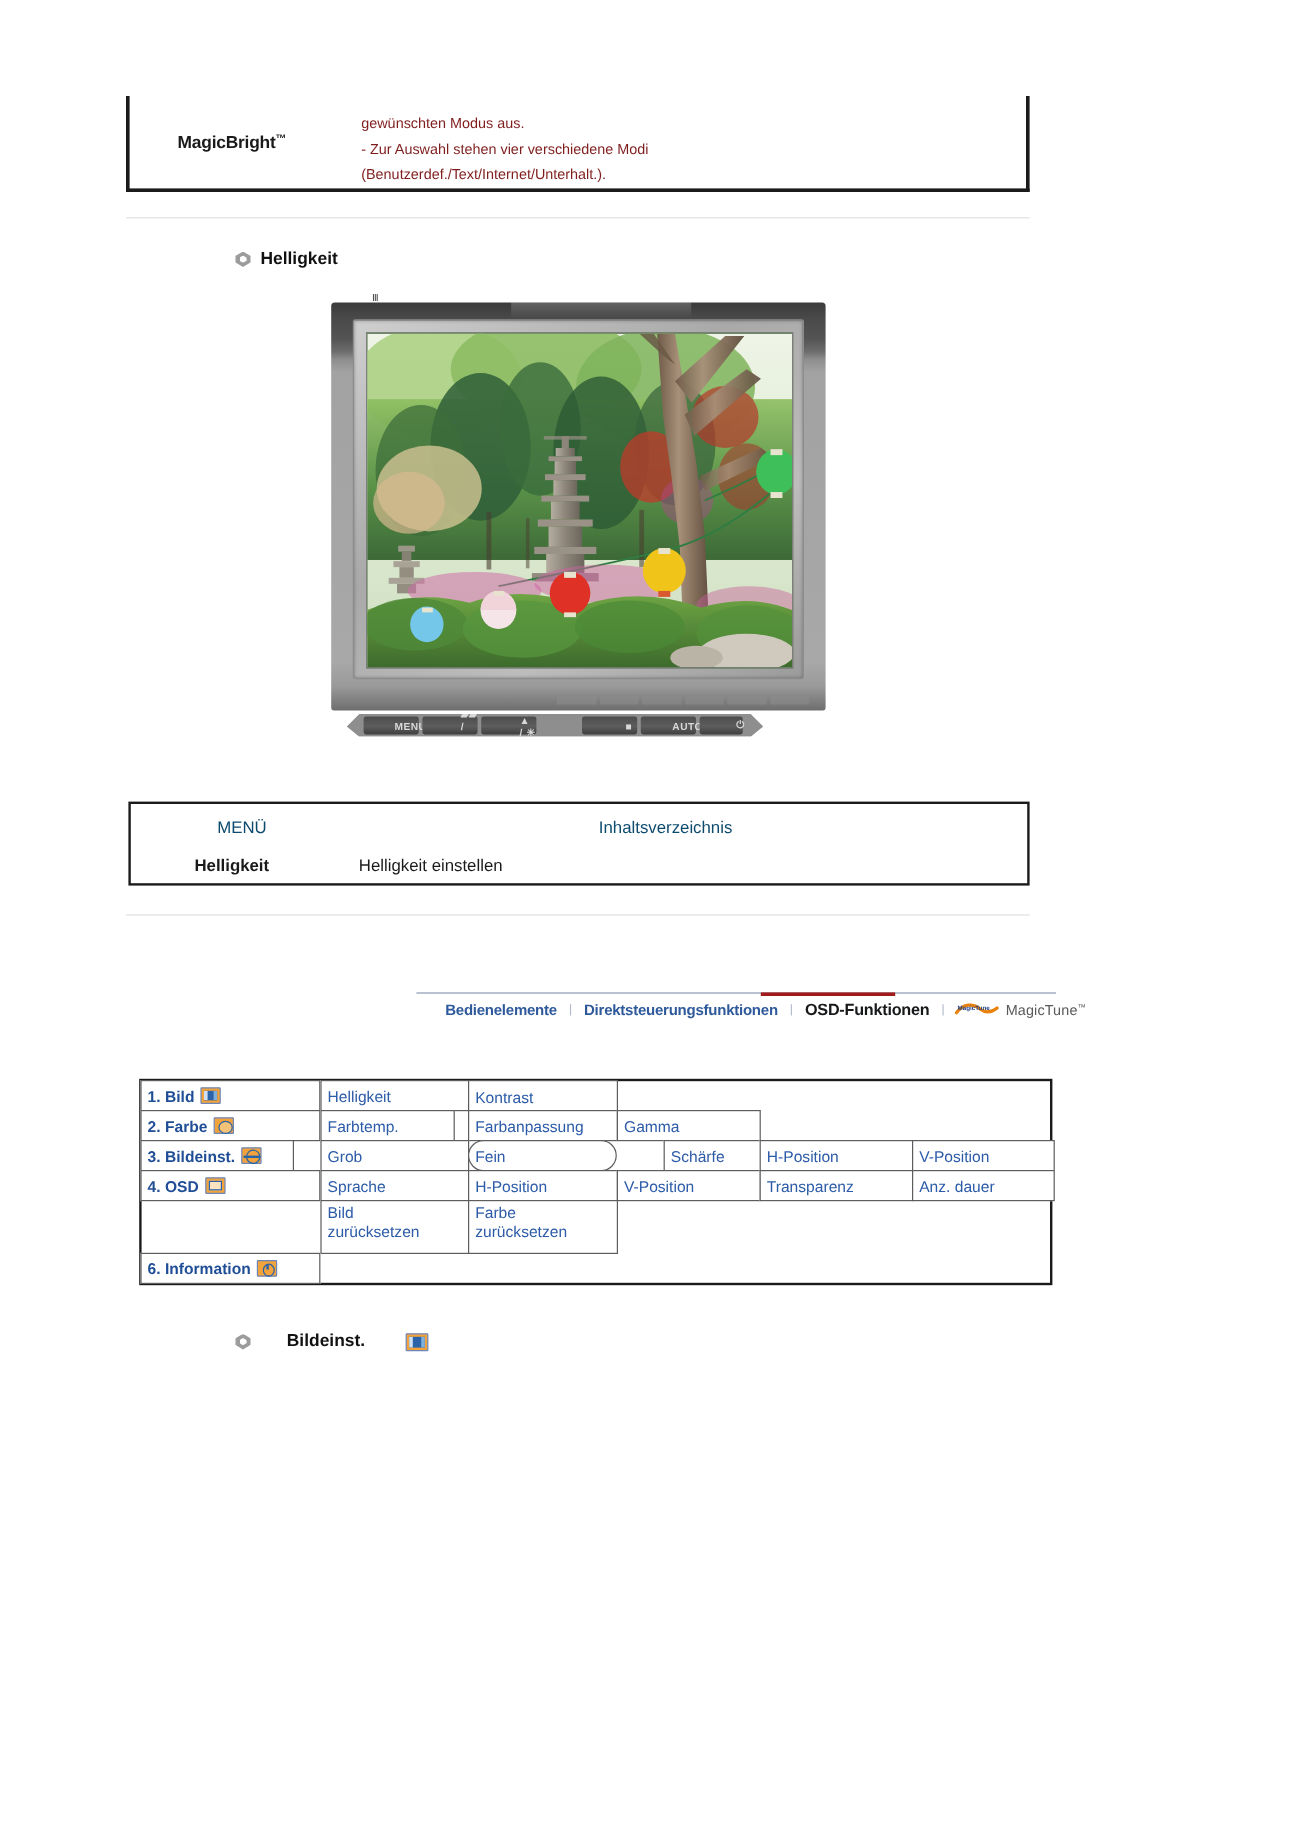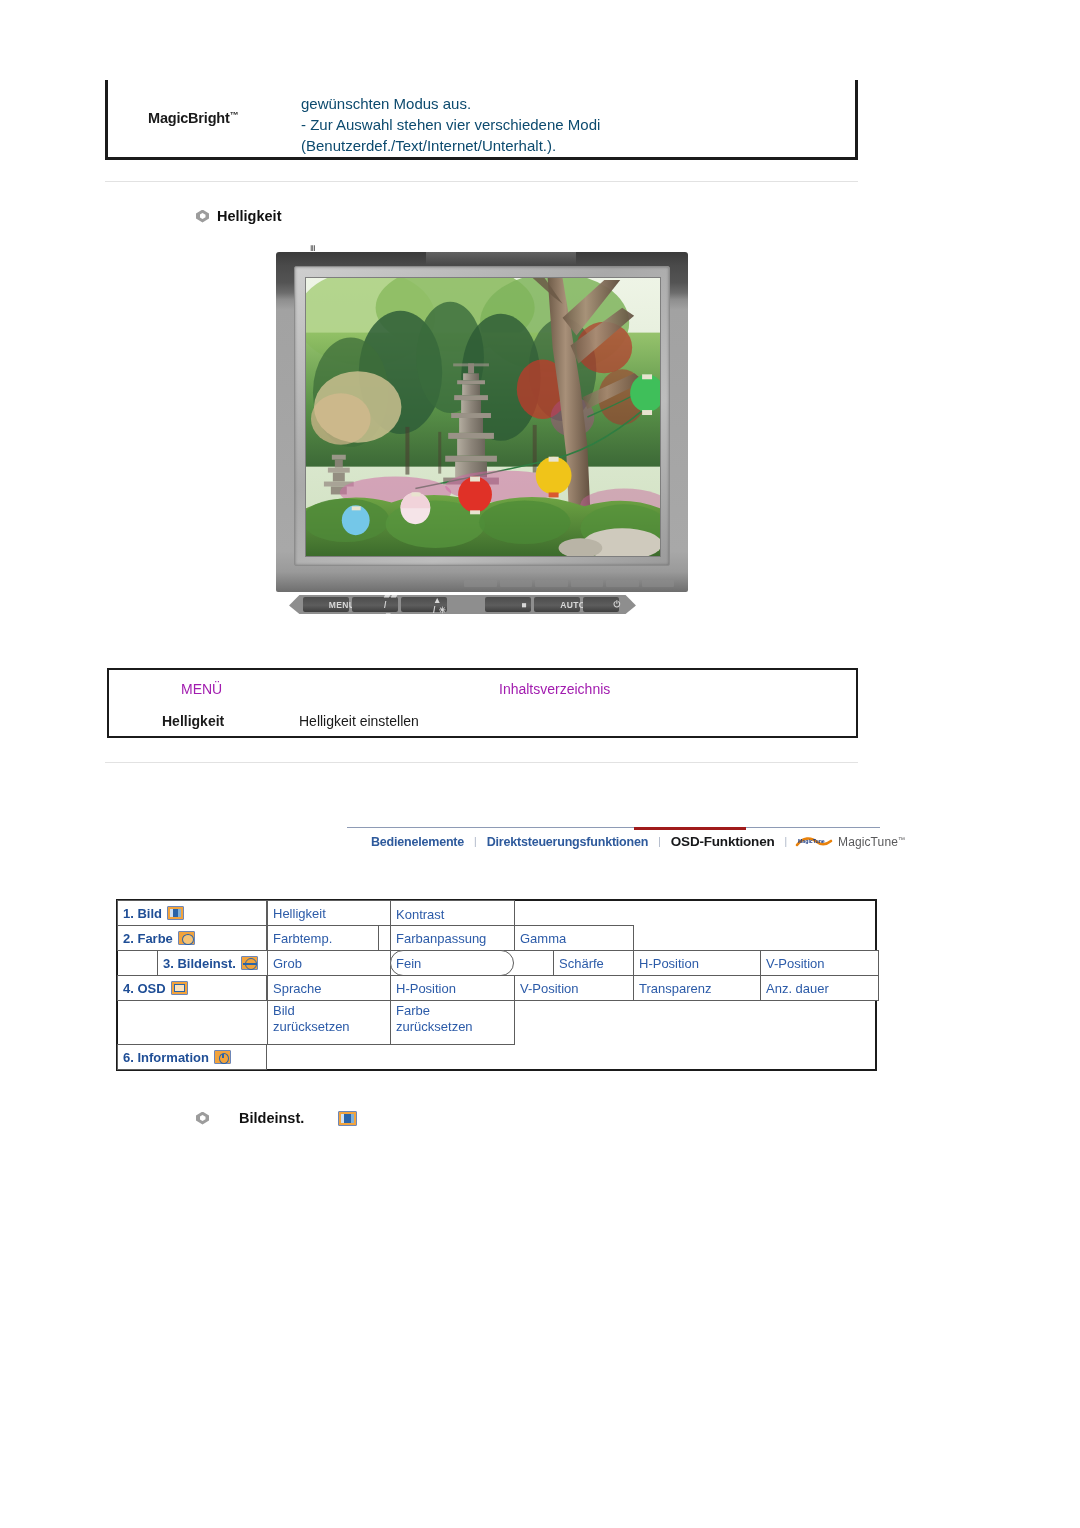--- a/index.html
+++ b/index.html
@@ -30,23 +30,23 @@
     position: absolute;
     left: 40px; top: 30px;
     font-size: 14.5px; font-weight: bold;
     letter-spacing: -0.2px;
     white-space: nowrap;
   }
   .mb-label sup { font-size: 9px; vertical-align: 5px; }
   .mb-text {
     position: absolute;
     left: 193px; top: 13px;
-    font-size: 15px;
+    font-size: 12px;
     line-height: 21px;
-    color: #0c4a6e;
+    color: #7f1d1d;
     white-space: pre-line;
   }
 
   
   .hrule {
     position: absolute;
     left: 105px; width: 753px; height: 1px;
     background: #e2e2e2;
   }
   .hrule.r1 { top: 181px; }
@@ -174,21 +174,21 @@
   
   .menu-box {
     position: absolute;
     left: 107px; top: 668px;
     width: 751px; height: 70px;
     border: 2.5px solid #1b1b1b;
     background: #fff;
   }
   .menu-box .col-head {
     position: absolute;
-    font-size: 14px; color: #a21caf;
+    font-size: 14px; color: #0c4a6e;
   }
   .menu-box .ch1 { left: 72px; top: 11px; }
   .menu-box .ch2 { left: 390px; top: 11px; }
   .menu-box .cell {
     position: absolute;
     font-size: 14px; color: #1a1a1a;
   }
   .menu-box .c1 { left: 53px; top: 43px; font-weight: bold; }
   .menu-box .c2 { left: 190px; top: 43px; }
 
@@ -553,21 +553,21 @@
   <div class="cellbox" style="left:272px; top:-1px; width:125px; height:28px;">Kontrast</div>
 
   <div class="cellbox head" style="left:-1px;  top:24px; width:150px; height:26px;">
     <span>2. Farbe</span>
     <span class="osd-ico color"></span>
   </div>
   <div class="cellbox" style="left:149px; top:24px; width:112px; height:26px;">Farbtemp.</div>
   <div class="cellbox" style="left:272px; top:24px; width:125px; height:26px;">Farbanpassung</div>
   <div class="cellbox" style="left:396px; top:24px; width:120px; height:26px;">Gamma</div>
 
-  <div class="cellbox head" style="left:-1px;  top:49px; width:128px; height:26px;margin-left:40px;">
+  <div class="cellbox head" style="left:-1px;  top:49px; width:128px; height:26px;">
     <span>3. Bildeinst.</span>
     <span class="osd-ico geo"></span>
   </div>
   <div class="cellbox" style="left:149px; top:49px; width:124px; height:26px;">Grob</div>
   <div class="cellbox" style="left:272px; top:49px; width:124px; height:26px;border-radius:13px;">Fein</div>
   <div class="cellbox" style="left:396px; top:49px; width:120px; height:26px;margin-left:39px;">Schärfe</div>
   <div class="cellbox" style="left:515px; top:49px; width:128px; height:26px;">H-Position</div>
   <div class="cellbox" style="left:642px; top:49px; width:119px; height:26px;">V-Position</div>
 
   <div class="cellbox head" style="left:-1px;  top:74px; width:150px; height:26px;">

